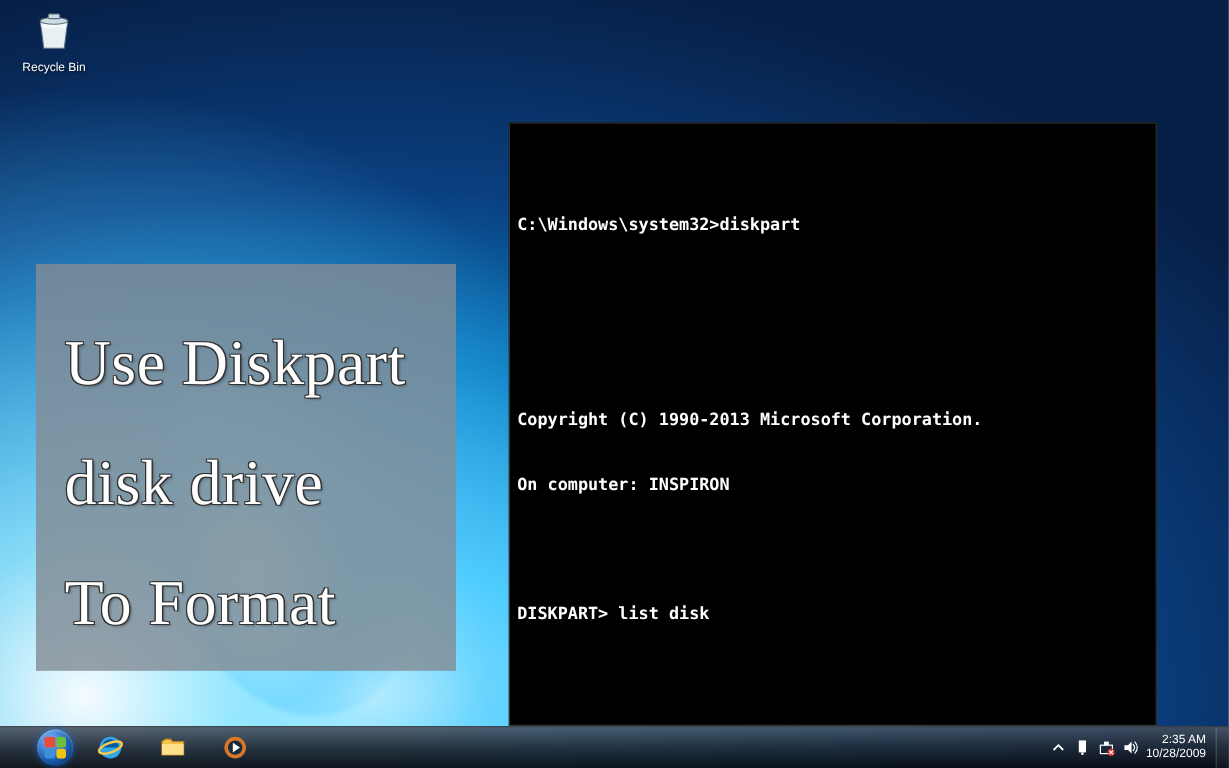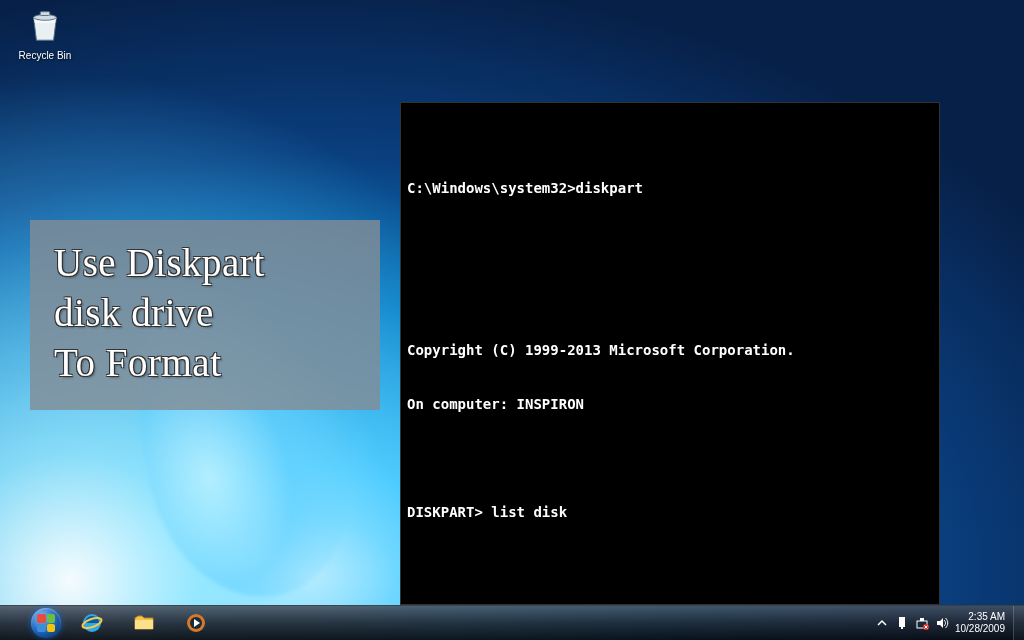--- a/index.html
+++ b/index.html
@@ -53,31 +53,32 @@
       position: absolute;
       top: 220px;
       left: 30px;
       width: 350px;
       padding: 18px 24px 22px;
       background: rgba(130,140,150,0.82);
       color: #fff;
     }
     .caption-box .line {
       font-family: Georgia, 'Times New Roman', serif;
-      font-size: 39px;
+      font-size: 53px;
       line-height: 1.28;
       letter-spacing: 0.5px;
       text-shadow: -1px -1px 0 #333, 1px -1px 0 #333, -1px 1px 0 #333, 1px 1px 0 #333, 2px 2px 2px rgba(0,0,0,0.3);
+      margin-top: 32px;
     }
 
     
     .cmd {
       position: absolute;
       top: 102px;
-      left: 400px;
+      left: 424px;
       width: 540px;
       height: 503px;
       background: #000;
       border: 1px solid #333;
       font-family: 'Lucida Console', 'Consolas', monospace;
       font-size: 14px;
       line-height: 18px;
       font-weight: bold;
       color: #fff;
       white-space: pre;
@@ -166,21 +167,21 @@
   <div class="line">Use Diskpart</div>
   <div class="line">disk drive</div>
   <div class="line">To Format</div>
 </div>
 
 <div class="cmd">
   <div class="cmd-body">
     <div>C:\Windows\system32&gt;diskpart</div>
     <div></div>
     <div></div>
-    <div>Copyright (C) 1999-2013 Microsoft Corporation.</div>
+    <div>Copyright (C) 1990-2013 Microsoft Corporation.</div>
     <div>On computer: INSPIRON</div>
     <div></div>
     <div>DISKPART&gt; list disk</div>
     
     
     
     
     
     
     

